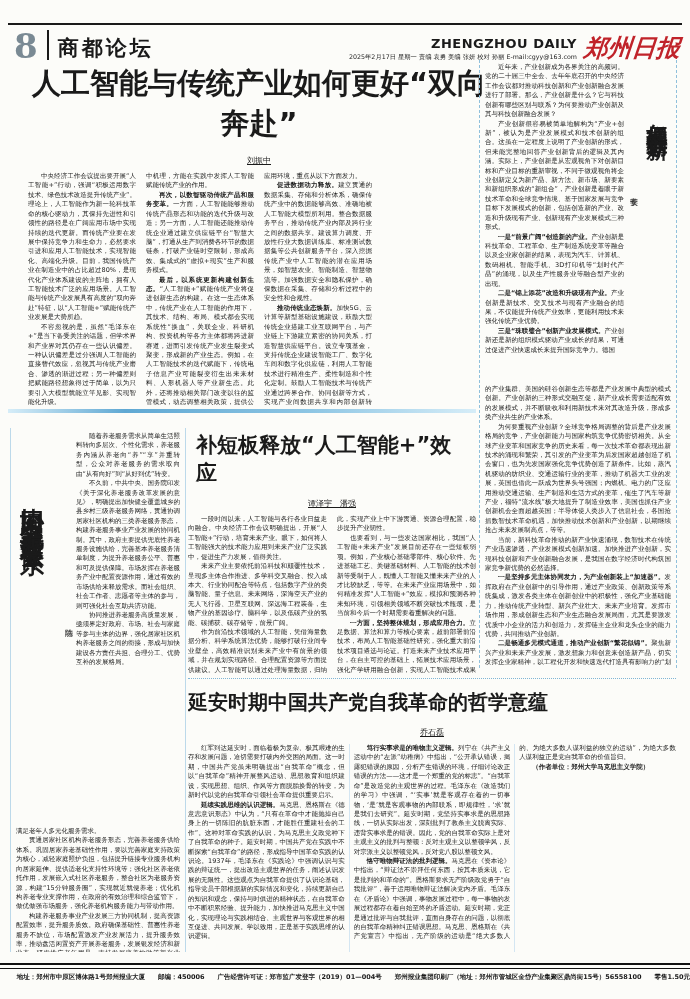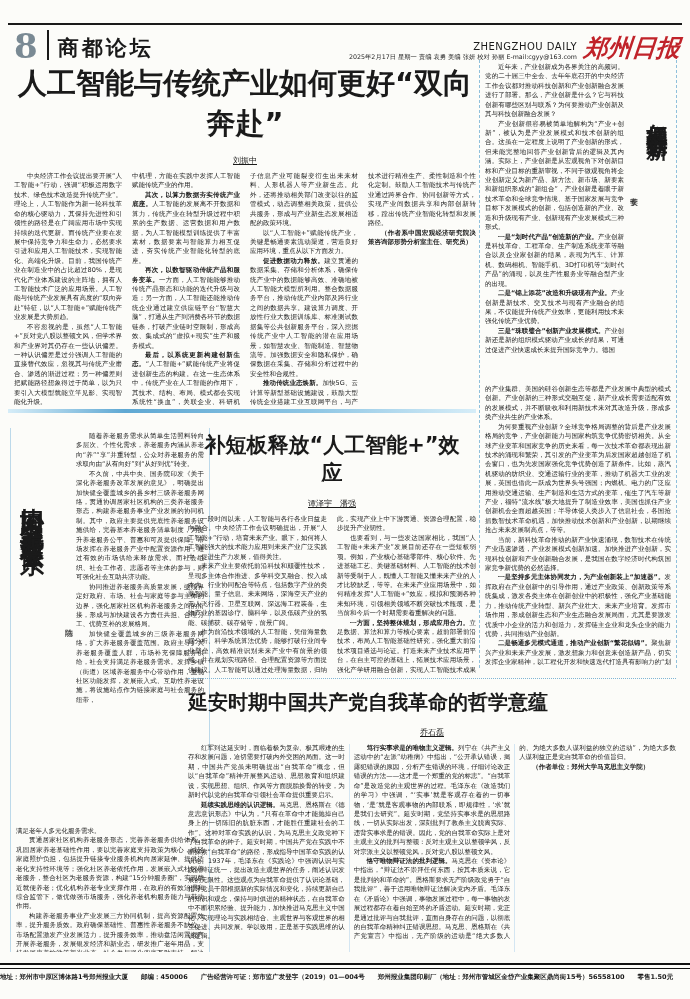--- a/index.html
+++ b/index.html
@@ -8,69 +8,69 @@
   .abs{position:absolute;}
   
   .top-rule{left:8px;right:8px;top:23px;border-top:2px solid #1a1a1a;}
   .header{left:14px;right:10px;top:27px;height:34px;display:flex;align-items:flex-end;}
   .page-num{font-family:"DejaVu Serif","Liberation Serif",serif;font-size:34px;line-height:30px;
             color:#7a8a94;font-weight:bold;}
   .sec-bar{width:2px;height:30px;background:#1a1a1a;margin:0 9px 1px 9px;}
   .section-name{font-size:21px;font-weight:700;letter-spacing:3px;line-height:26px;text-align:center;}
   .header-right{margin-left:auto;display:flex;align-items:flex-end;gap:7px;}
   .mast-text{text-align:right;line-height:1.3;}
-  .mast-en{font-size:10px;font-weight:400;letter-spacing:.5px;}
+  .mast-en{font-size:13px;font-weight:700;letter-spacing:.5px;}
   .mast-date{font-size:6.3px;color:#222;}
   .logo-cn{font-family:"DejaVu Serif","Liberation Serif",serif;font-size:24px;font-weight:900;
            font-style:italic;color:#c0232a;line-height:26px;transform:skewX(-5deg);}
   
   p{font-size:6.5px;line-height:1.45;text-align:justify;margin:0;text-indent:2em;}
   p.cont{text-indent:0;}
   p b{font-weight:800;}
   p.note{font-weight:700;}
   .byline{text-align:center;font-size:8px;margin:11px 0 6px;text-indent:0;text-decoration:underline;}
   
-  .main-article{left:14px;top:62px;width:462px;height:346px;overflow:hidden;}
+  .main-article{left:28px;top:62px;width:462px;height:346px;overflow:hidden;}
   .main-title{font-size:29px;font-weight:900;text-align:center;margin:2px 0 3px;letter-spacing:0;}
   .cols-4{column-count:4;column-gap:10px;height:280px;column-fill:auto;}
   .grad-bar{left:8px;top:409px;width:468px;height:4px;
             background:linear-gradient(90deg,#d6edf8,#5fa8d3 25%,#8ec6e4 65%,#d6edf8);}
   
   .industry{left:479px;top:60px;width:198px;height:608px;border-left:1px dashed #8fc0dc;
             border-right:1px dashed #8fc0dc;padding:3px 5px;box-sizing:border-box;overflow:hidden;}
   .industry-top{display:flex;height:302px;overflow:hidden;}
   .industry-body-top{flex:1;overflow:hidden;}
   .v-author{writing-mode:vertical-rl;font-size:8px;color:#333;text-indent:0;}
   .industry-author{padding:128px 2px 0 3px;}
   .industry-headline{writing-mode:vertical-rl;font-size:21px;font-weight:900;letter-spacing:2px;
                      padding:44px 0 0 3px;}
   .industry-bottom{margin-top:20px;}
   
-  .elderly{left:10px;top:428px;width:200px;height:524px;border-left:1px solid #bcd9ea;
+  .elderly{left:10px;top:428px;width:176px;height:524px;border-left:1px solid #bcd9ea;
            border-right:1px solid #bcd9ea;box-sizing:border-box;padding:4px 5px;overflow:hidden;}
   .elderly-top{display:flex;height:392px;overflow:hidden;position:relative;}
   .elderly-headline-col{width:44px;}
   .elderly-headline{writing-mode:vertical-rl;font-size:24px;font-weight:900;letter-spacing:4px;
                     padding-top:56px;}
   .elderly-author{position:absolute;left:46px;top:190px;}
   .elderly-body-top{flex:1;overflow:hidden;padding-left:16px;}
   .elderly-bottom{margin-top:3px;}
   
   .aiplus{left:188px;top:428px;width:288px;height:246px;overflow:hidden;}
-  .aiplus-title{font-size:21px;font-weight:900;text-align:center;margin:3px 16px 1px;}
+  .aiplus-title{font-size:21px;font-weight:900;text-align:left;margin:3px 8px 1px;}
   .cols-2{column-count:2;column-gap:10px;height:198px;column-fill:auto;}
   
   .dotted-div{left:188px;top:678px;width:488px;border-top:1px dotted #7fb5d5;}
   .yanan{left:188px;top:685px;width:488px;height:267px;overflow:hidden;}
   .yanan-title{font-size:20px;font-weight:900;margin:4px 0 1px;}
   .cols-3{column-count:3;column-gap:9px;column-rule:1px solid #d4e6f2;height:213px;column-fill:auto;}
   
   .footer-rule1{left:0;right:0;top:963px;border-top:2.5px solid #111;}
   .footer-rule2{left:0;right:0;top:968px;border-top:1px solid #111;}
-  .footer-text{left:0;right:0;top:973px;text-align:left;font-size:6.5px;font-weight:600;text-indent:0;}
+  .footer-text{left:0;right:0;top:973px;text-align:right;font-size:6.5px;font-weight:600;text-indent:0;}
 </style>
 </head>
 <body>
 
 <div class="abs top-rule"></div>
 <div class="abs header">
   <div class="page-num">8</div>
   <div class="sec-bar"></div>
   <div class="section-name">商都论坛</div>
   <div class="header-right">
@@ -80,39 +80,38 @@
     </div>
     <div class="logo-cn">郑州日报</div>
   </div>
 </div>
 
 <div class="abs main-article">
   <div class="main-title">人工智能与传统产业如何更好“双向奔赴”</div>
   <div class="byline">刘振中</div>
   <div class="cols-4">
       <p>中央经济工作会议提出要开展“人工智能+”行动，强调“积极运用数字技术、绿色技术改造提升传统产业”。理论上，人工智能作为新一轮科技革命的核心驱动力，其保持先进性和引领性的路径是在广阔应用市场中实现持续的迭代更新。而传统产业要在发展中保持竞争力和生命力，必然要求引进和应用人工智能技术，实现智能化、高端化升级。目前，我国传统产业在制造业中的占比超过80%，是现代化产业体系建设的主阵地，拥有人工智能技术广泛的应用场景。人工智能与传统产业发展具有高度的“双向奔赴”特征，以“人工智能+”赋能传统产业发展是大势所趋。</p>
-      <p>不容忽视的是，虽然“人工智能+”反对党八股以整顿文风，但学术界和产业界对其仍存在一些认识偏差。一种认识偏差是过分强调人工智能的直接替代效应，忽视其与传统产业磨合、渗透的渐进过程；另一种偏差则把赋能路径想象得过于简单，以为只要引入大模型就能立竿见影、实现智能化升级。</p>
+      <p>不容忽视的是，虽然“毛泽东在+”是当下备受关注的话题，但学术界和产业界对其仍存在一些认识偏差。一种认识偏差是过分强调人工智能的直接替代效应，忽视其与传统产业磨合、渗透的渐进过程；另一种偏差则把赋能路径想象得过于简单，以为只要引入大模型就能立竿见影、实现智能化升级。</p>
       <p>实际上，“人工智能+”赋能传统产业不是单纯的生产方式优化，也不是简单的数字化改造，其赋能是渐进探索、逐步深化的系统工程，厘清其中机理，方能在实践中发挥人工智能赋能传统产业的作用。</p>
-      <p><b>其次，以算力数据夯实传统产业底座。</b>人工智能的发展离不开数据和算力，传统产业在转型升级过程中积累的生产数据、运营数据和用户数据，为人工智能模型训练提供了丰富素材，数据要素与智能算力相互促进，夯实传统产业智能化转型的底座。</p>
       <p><b>再次，以数智驱动传统产品和服务变革。</b>一方面，人工智能能够推动传统产品形态和功能的迭代升级与改造；另一方面，人工智能还能推动传统企业通过建立供应链平台“智慧大脑”，打通从生产到消费各环节的数据链条，打破产业链时空限制，形成高效、集成式的“虚拟+现实”生产和服务模式。</p>
       <p><b>最后，以系统更新构建创新生态。</b>“人工智能+”赋能传统产业将促进创新生态的构建。在这一生态体系中，传统产业在人工智能的作用下，其技术、结构、布局、模式都会实现系统性“换血”，关联企业、科研机构、投资机构等各方主体都将跨进新赛道，进而引发传统产业发生裂变式聚变，形成新的产业生态。例如，在人工智能技术的迭代赋能下，传统电子信息产业可能裂变衍生出未来材料、人形机器人等产业新生态。此外，还将推动相关部门改变以往的监管模式，动态调整相关政策，提供公共服务，形成与产业新生态发展相适配的政策环境。</p>
       <p>以“人工智能+”赋能传统产业，关键是畅通要素流动渠道，营造良好应用环境，重点从以下方面发力。</p>
       <p><b>促进数据动力释放。</b>建立贯通的数据采集、存储和分析体系，确保传统产业中的数据能够高效、准确地被人工智能大模型所利用。整合数据服务平台，推动传统产业内部及跨行业之间的数据共享。建设算力调度、开放性行业大数据训练库、标准测试数据集等公共创新服务平台，深入挖掘传统产业中人工智能的潜在应用场景，如智慧农业、智能制造、智慧物流等。加强数据安全和隐私保护，确保数据在采集、存储和分析过程中的安全性和合规性。</p>
       <p><b>推动传统业态焕新。</b>加快5G、云计算等新型基础设施建设，鼓励大型传统企业搭建工业互联网平台，与产业链上下游建立紧密的协同关系，打造智慧供应链平台。设立专项基金，支持传统企业建设智能工厂、数字化车间和数字化供应链，利用人工智能技术进行精准生产、柔性制造和个性化定制。鼓励人工智能技术与传统产业通过跨界合作、协同创新等方式，实现产业间数据共享和内部创新转移，蹚出传统产业智能化转型和发展路径。</p>
       <p class="note">（作者系中国宏观经济研究院决策咨询部形势分析室主任、研究员）</p>
     </div>
 </div>
 <div class="abs grad-bar"></div>
 
 <div class="abs industry">
   <div class="industry-top">
     <div class="industry-body-top">
         <p>近年来，产业创新成为各界关注的高频词。党的二十届三中全会、去年年底召开的中央经济工作会议都对推动科技创新和产业创新融合发展进行了部署。那么，产业创新是什么？它与科技创新有哪些区别与联系？为何要推动产业创新及其与科技创新融合发展？</p>
         <p>产业创新很容易被简单地解构为“产业+创新”，被认为是产业发展模式和技术创新的组合。这虽在一定程度上说明了产业创新的形式，但未能完整地回答产业创新背后的逻辑及其内涵。实际上，产业创新是从宏观视角下对创新目标和产业目标的重新审视，不同于微观视角将企业创新定义为新产品、新方法、新市场、新要素和新组织形成的“新组合”，产业创新是着眼于新技术革命和全球竞争情境、基于国家发展与竞争目标下发展模式的创新，包括创造新的产业、改造和升级现有产业、创新现有产业发展模式三种形式。</p>
-        <p><b>一是“划时代产品”创造新的产业。</b>产业创新是科技革命、工程革命、生产制造系统变革等融合以及企业家创新的结果，表现为汽车、计算机、数码相机、智能手机、3D打印机等“划时代产品”的涌现，以及生产性服务业等融合型产业的出现。</p>
+        <p><b>一是“前景广阔”创造新的产业。</b>产业创新是科技革命、工程革命、生产制造系统变革等融合以及企业家创新的结果，表现为汽车、计算机、数码相机、智能手机、3D打印机等“划时代产品”的涌现，以及生产性服务业等融合型产业的出现。</p>
         <p><b>二是“锦上添花”改造和升级现有产业。</b>产业创新是新技术、交叉技术与现有产业融合的结果，不仅能提升传统产业效率，更能利用技术来强化传统产业优势。</p>
         <p><b>三是“珠联璧合”创新产业发展模式。</b>产业创新还是新的组织模式驱动产业成长的结果，可通过促进产业快速成长来提升国际竞争力。德国</p>
       </div>
     <div class="v-author industry-author">李长安</div>
     <div class="industry-headline">怎样理解产业创新</div>
   </div>
   <div class="industry-bottom">
       <p class="cont">的产业集群、美国的硅谷创新生态等都是产业发展中典型的模式创新。产业创新的三种形式交融互促，新产业成长需要适配有效的发展模式，并不断吸收和利用新技术来对其改造升级，形成多类产业共生的产业体系。</p>
       <p>为何要重视产业创新？全球竞争格局调整的背后是产业发展格局的竞争，产业创新能力与国家构筑竞争优势密切相关。从全球产业变革和国家竞争的历史来看，每一次技术革命都表现出新技术的涌现和繁荣，其引发的产业变革为后发国家超越创造了机会窗口，也为先发国家强化竞争优势创造了新条件。比如，蒸汽机驱动的纺织业、交通运输行业的变革，推动了机器大工业的发展，英国也借此一跃成为世界头号强国；内燃机、电力的广泛应用推动交通运输、生产制造和生活方式的变革，催生了汽车等新产业，福特“流水线”极大地提升了制造业效率，美国也抓住产业创新机会全面超越英国；半导体使人类步入了信息社会，各国抢抓数智技术革命机遇，加快推动技术创新和产业创新，以期继续抢占未来发展制高点，等等。</p>
       <p>当前，新科技革命推动的新产业快速涌现，数智技术在传统产业迅速渗透，产业发展模式创新加速。加快推进产业创新，实现科技创新和产业创新融合发展，是我国在数字经济时代构筑国家竞争新优势的必然选择。</p>
@@ -124,21 +123,20 @@
 <div class="abs elderly">
   <div class="elderly-top">
     <div class="elderly-headline-col">
       <div class="elderly-headline">协同发力完善养老服务体系</div>
     </div>
     <div class="v-author elderly-author">陈功</div>
     <div class="elderly-body-top">
         <p>随着养老服务需求从简单生活照料转向多层次、个性化需求，养老服务内涵从养老向“养”“享”并重转型，公众对养老服务的需求取向由“从有向好”到“从好到优”转变。</p>
         <p>不久前，中共中央、国务院印发《关于深化养老服务改革发展的意见》，明确提出加快健全覆盖城乡的县乡村三级养老服务网络，贯通协调居家社区机构的三类养老服务形态，构建养老服务事业产业发展的协同机制。其中，政府主要提供兜底性养老服务设施供给，完善基本养老服务清单制度，为提升养老服务公平、普惠和可及提供保障。市场发挥在养老服务产业中配置资源作用，通过有效的市场供给来释放需求。而社会组织、社会工作者、志愿者等主体的参与，则可强化社会互助共济功能。</p>
         <p>协同推进养老服务高质量发展，亟须界定好政府、市场、社会与家庭等参与主体的边界，强化居家社区机构养老服务之间的衔接，形成与加快建设各方责任共担、合理分工、优势互补的发展格局。</p>
-        <p>加快健全覆盖城乡的三级养老服务网络，扩大养老服务覆盖范围。政府主导扩大养老服务覆盖人群，市场补充保障服务供给，社会支持满足养老服务需求。发挥乡镇（街道）区域养老服务中心带动作用，重视社区功能发挥，发展嵌入式、互助性养老设施，将设施站点作为链接家庭与社会服务的纽带，</p>
       </div>
   </div>
   <div class="elderly-bottom">
       <p class="cont">满足老年人多元化服务需求。</p>
       <p>贯通居家社区机构养老服务形态，完善养老服务供给体系。巩固居家养老基础性作用，要以完善家庭支持政策为核心，减轻家庭照护负担，包括提升链接专业服务机构向居家延伸、提供适老化支持性环境等；强化社区养老依托作用，发展嵌入式社区养老服务，整合社区为老服务资源，构建“15分钟服务圈”，实现就近就便养老；优化机构养老专业支撑作用，在政府的有效治理和综合监管下，做优做强市场服务，强化养老机构服务能力与带动作用。</p>
       <p>构建养老服务事业产业发展三方协同机制，提高资源配置效率，提升服务质效。政府确保基础性、普惠性养老服务不缺位，市场配置激发产业发展活力，提升服务效率，推动盘活闲置资产开展养老服务，发展银发经济和新业态，研发推广老年用品，支持发展康养旅游等新兴业态，社会参与强化兜底互助支持，解决人力资源短缺等问题。</p>
     </div>
 </div>
 
 <div class="abs aiplus">

